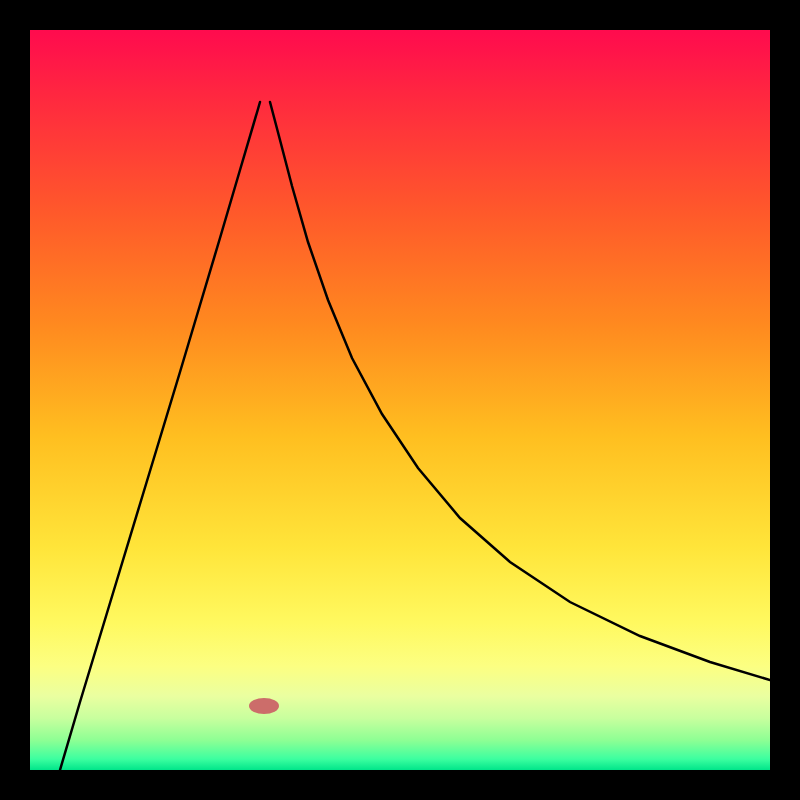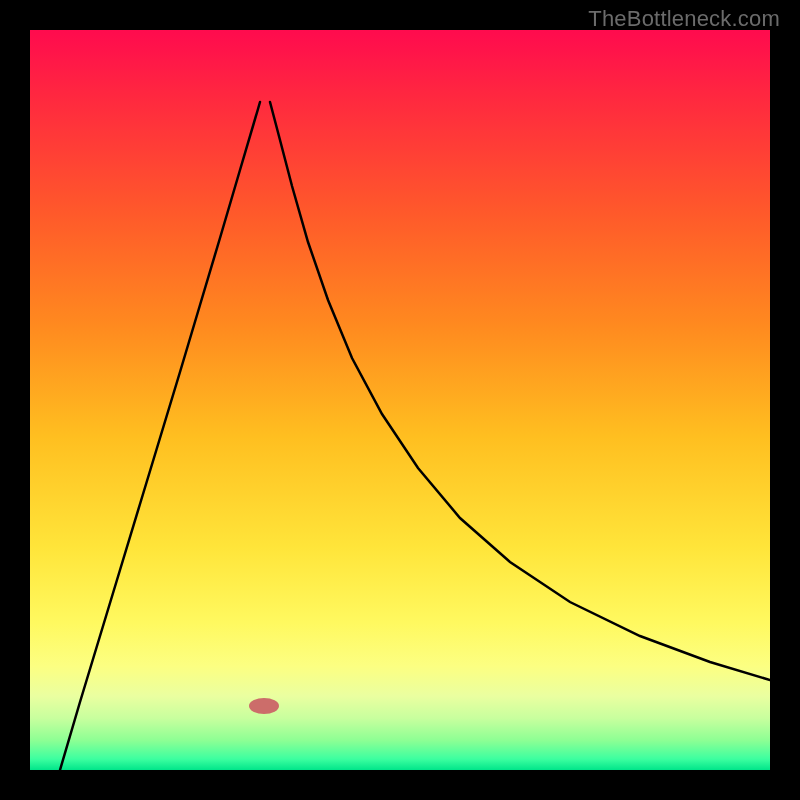--- a/index.html
+++ b/index.html
@@ -36,21 +36,20 @@
     font-weight: 500;
     letter-spacing: 0.2px;
   }
   svg { display: block; }
 </style>
 </head>
 <body>
 
 <div class="frame">
 
-  <div class="watermark">TheBottleneck.com</div>
 
   <div class="plot-area">
     <svg id="chart-svg" width="740" height="740" viewBox="0 0 740 740">
       <defs>
         <linearGradient id="bg-grad" x1="0" y1="0" x2="0" y2="1">
             <stop offset="0%" stop-color="#ff0b4e"></stop>
             <stop offset="10%" stop-color="#ff2b3e"></stop>
             <stop offset="25%" stop-color="#ff5a2a"></stop>
             <stop offset="40%" stop-color="#ff8a1f"></stop>
             <stop offset="55.00000000000001%" stop-color="#ffbf20"></stop>

